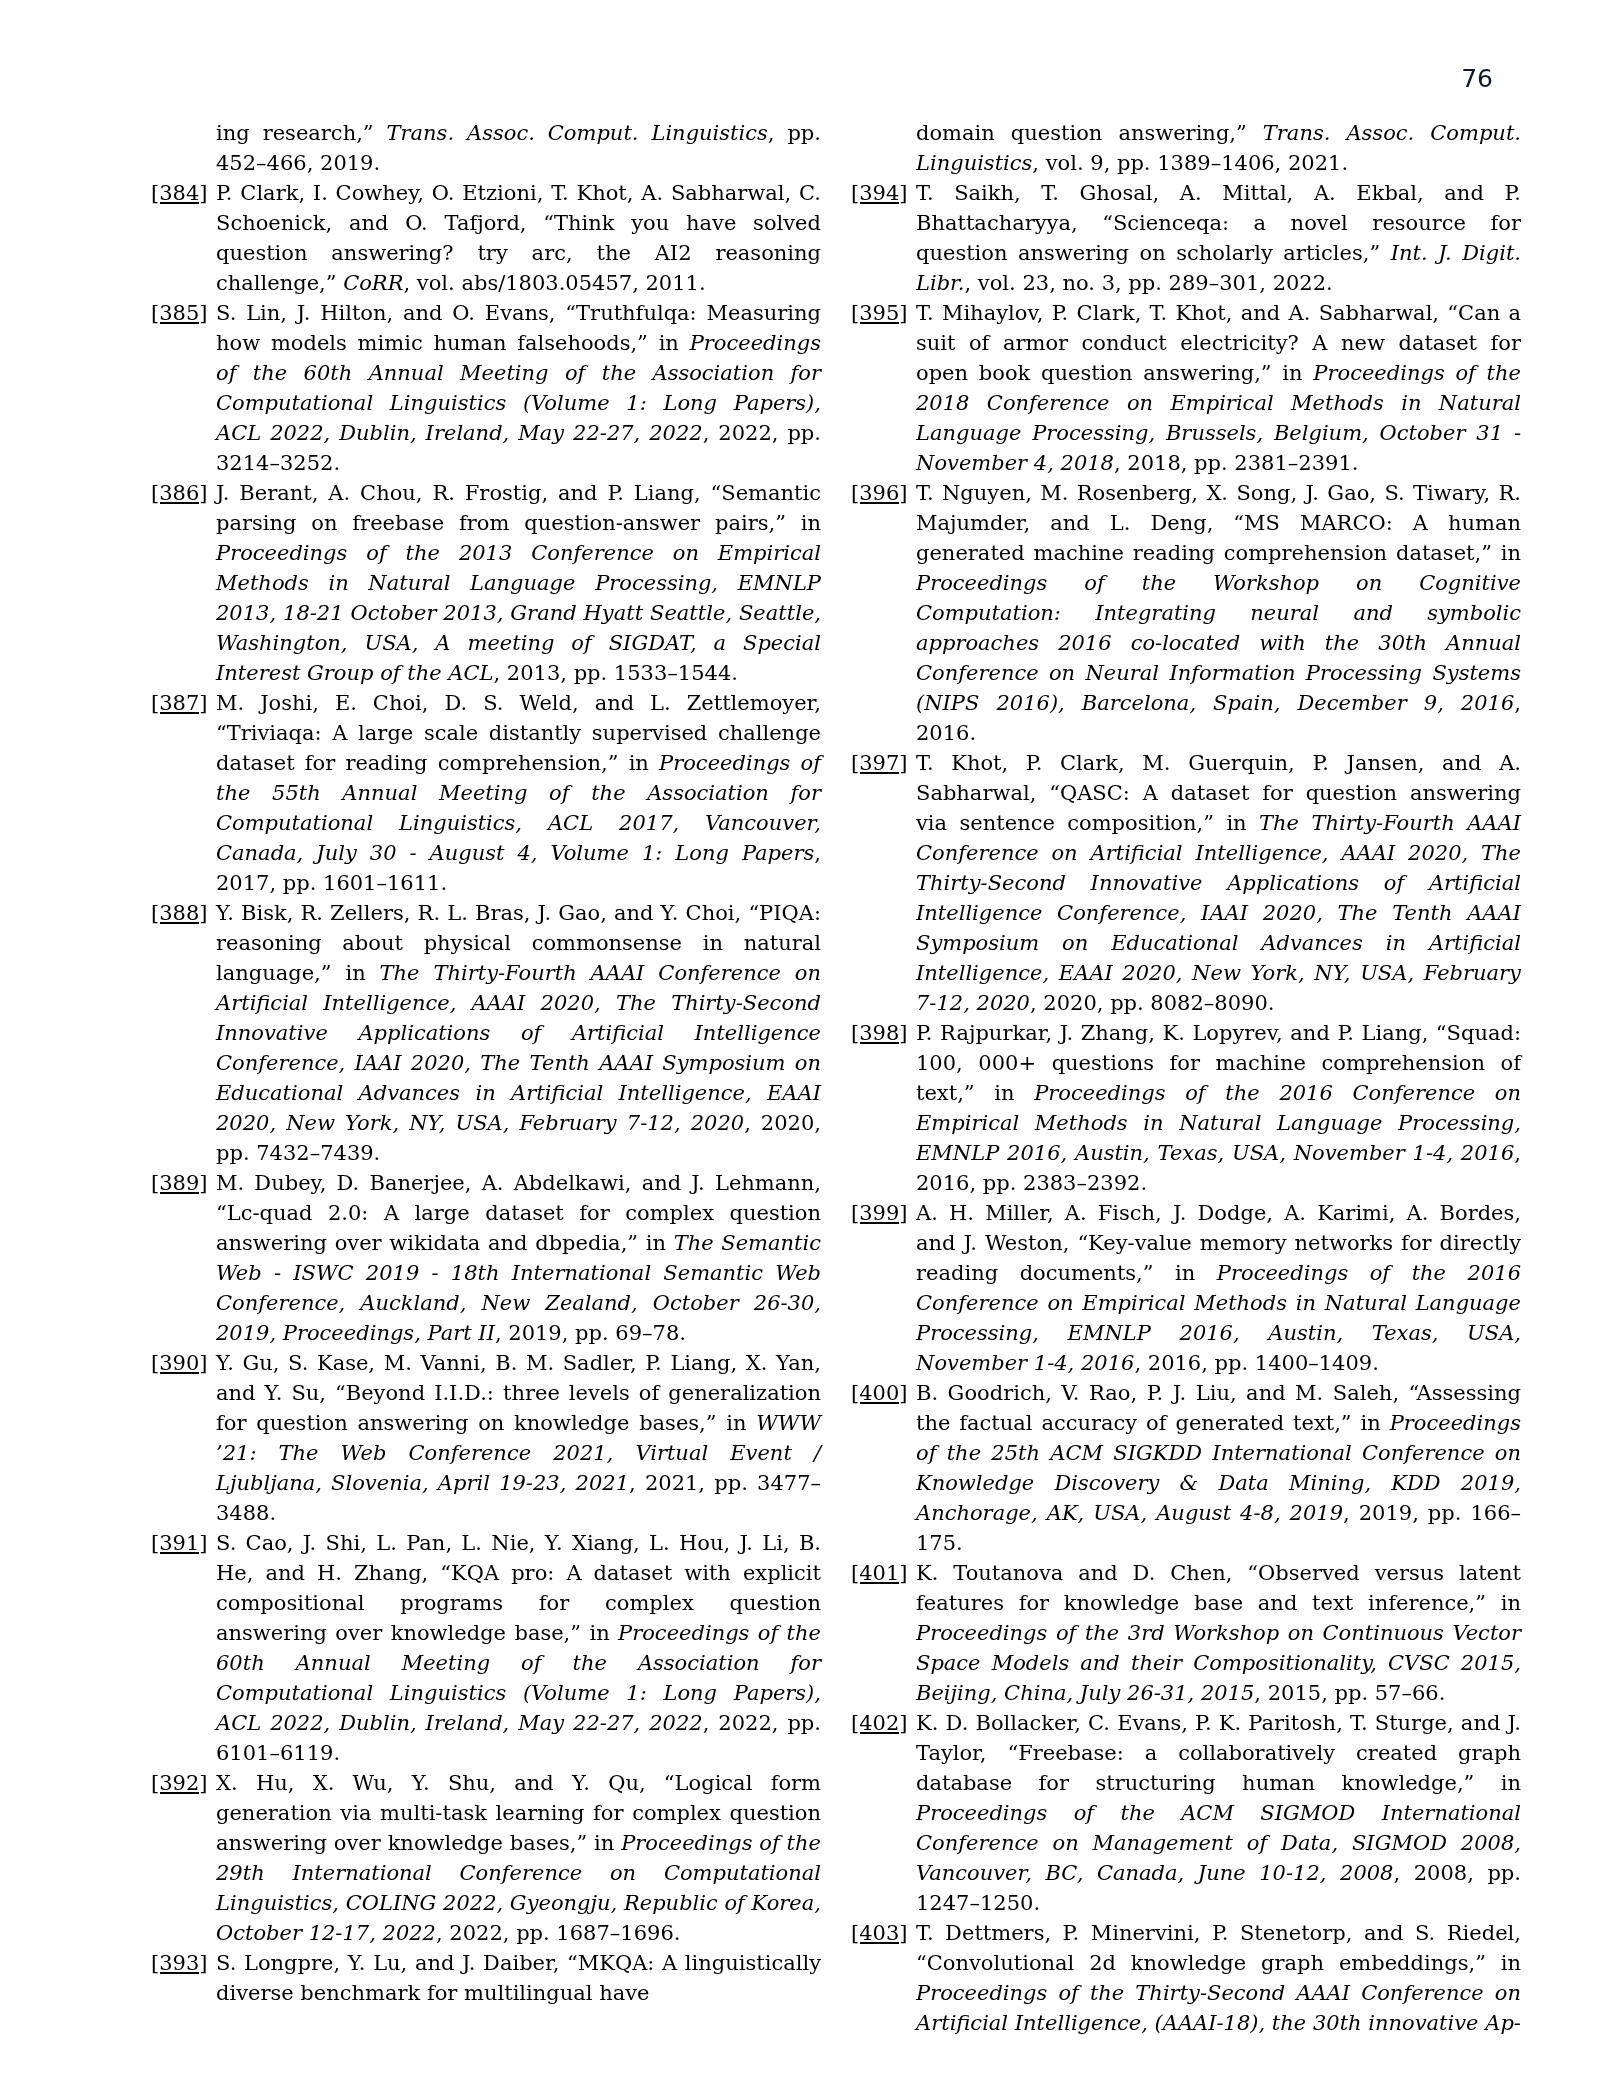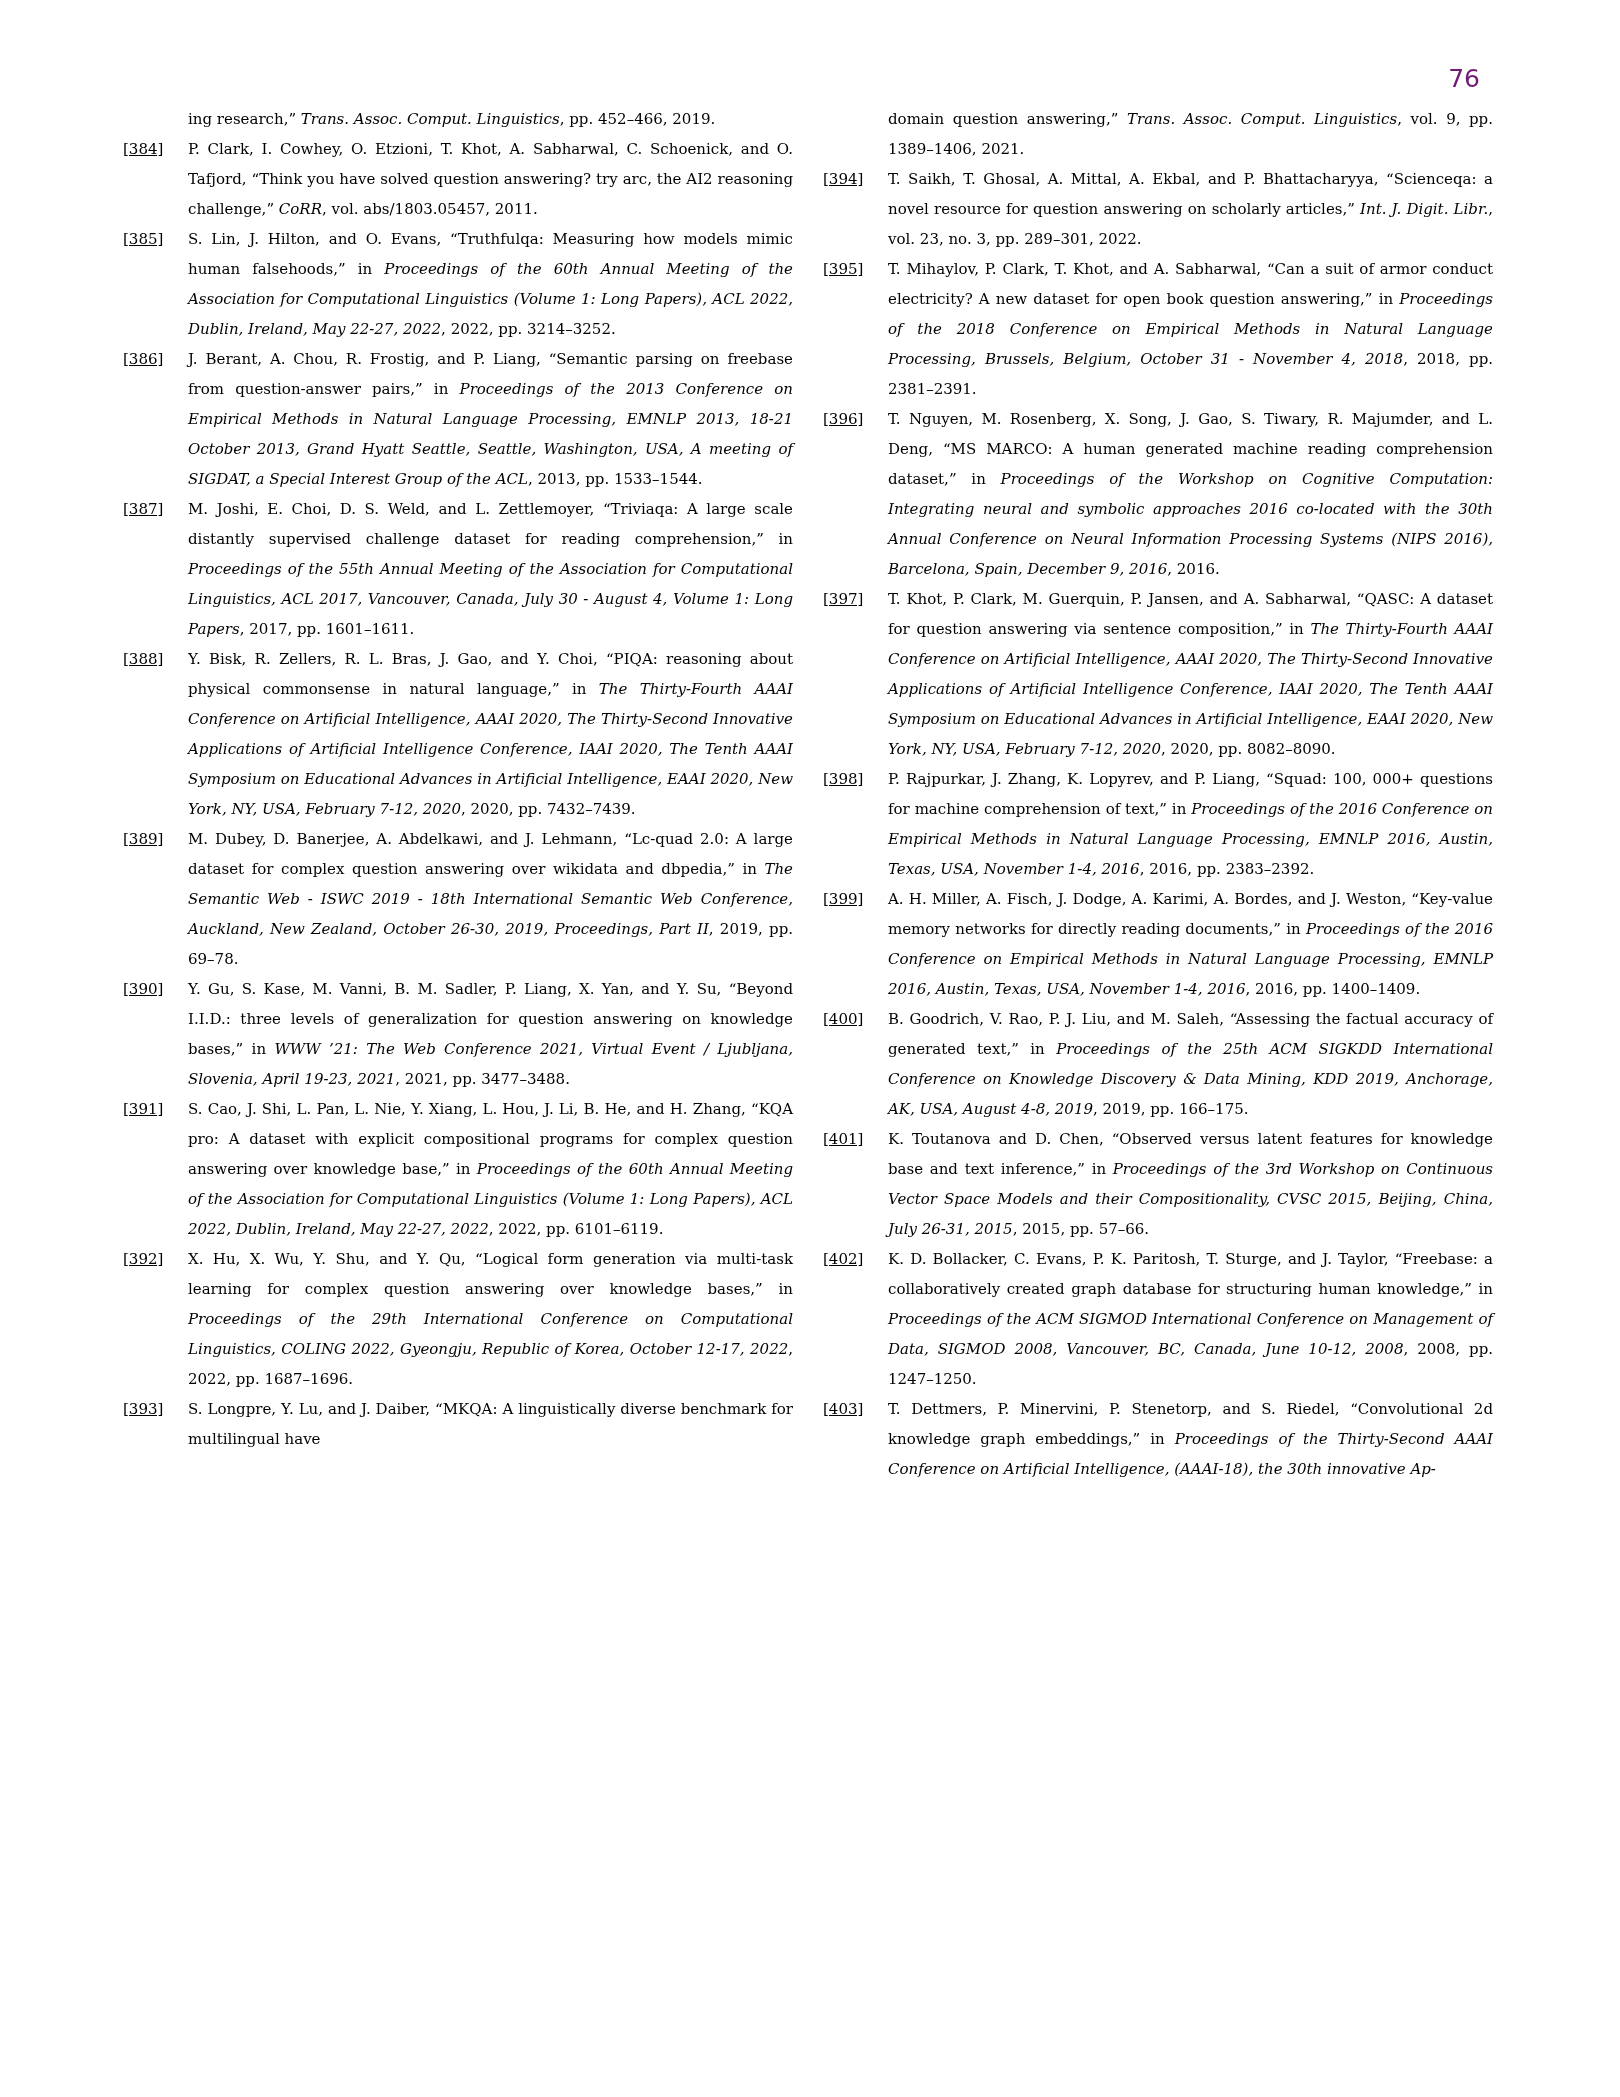--- a/index.html
+++ b/index.html
@@ -12,34 +12,35 @@
     width: 1620px;
     height: 2097px;
     background: #ffffff;
     overflow: hidden;
     font-family: "DejaVu Serif", "Liberation Serif", serif;
     color: #000000;
   }
   .page-number {
     position: absolute;
     top: 66px;
-    right: 140px;
+    right: 127px;
     font-family: "DejaVu Sans", "Liberation Sans", sans-serif;
     font-size: 25px;
     line-height: 1;
-    color: #701a75;
+    color: #0f172a;
   }
   .column {
     position: absolute;
-    top: 104px;
+    top: 118px;
     width: 670px;
-    font-size: 15px;
+    font-size: 21px;
     line-height: 30px;
     text-align: justify;
     letter-spacing: 0;
+    margin-left: 28px;
   }
   .col-left  { left: 123px; }
   .col-right { left: 823px; }
   .ref {
     padding-left: 65px;
     text-indent: -65px;
     margin: 0;
   }
   .ref-label {
     display: inline-block;

